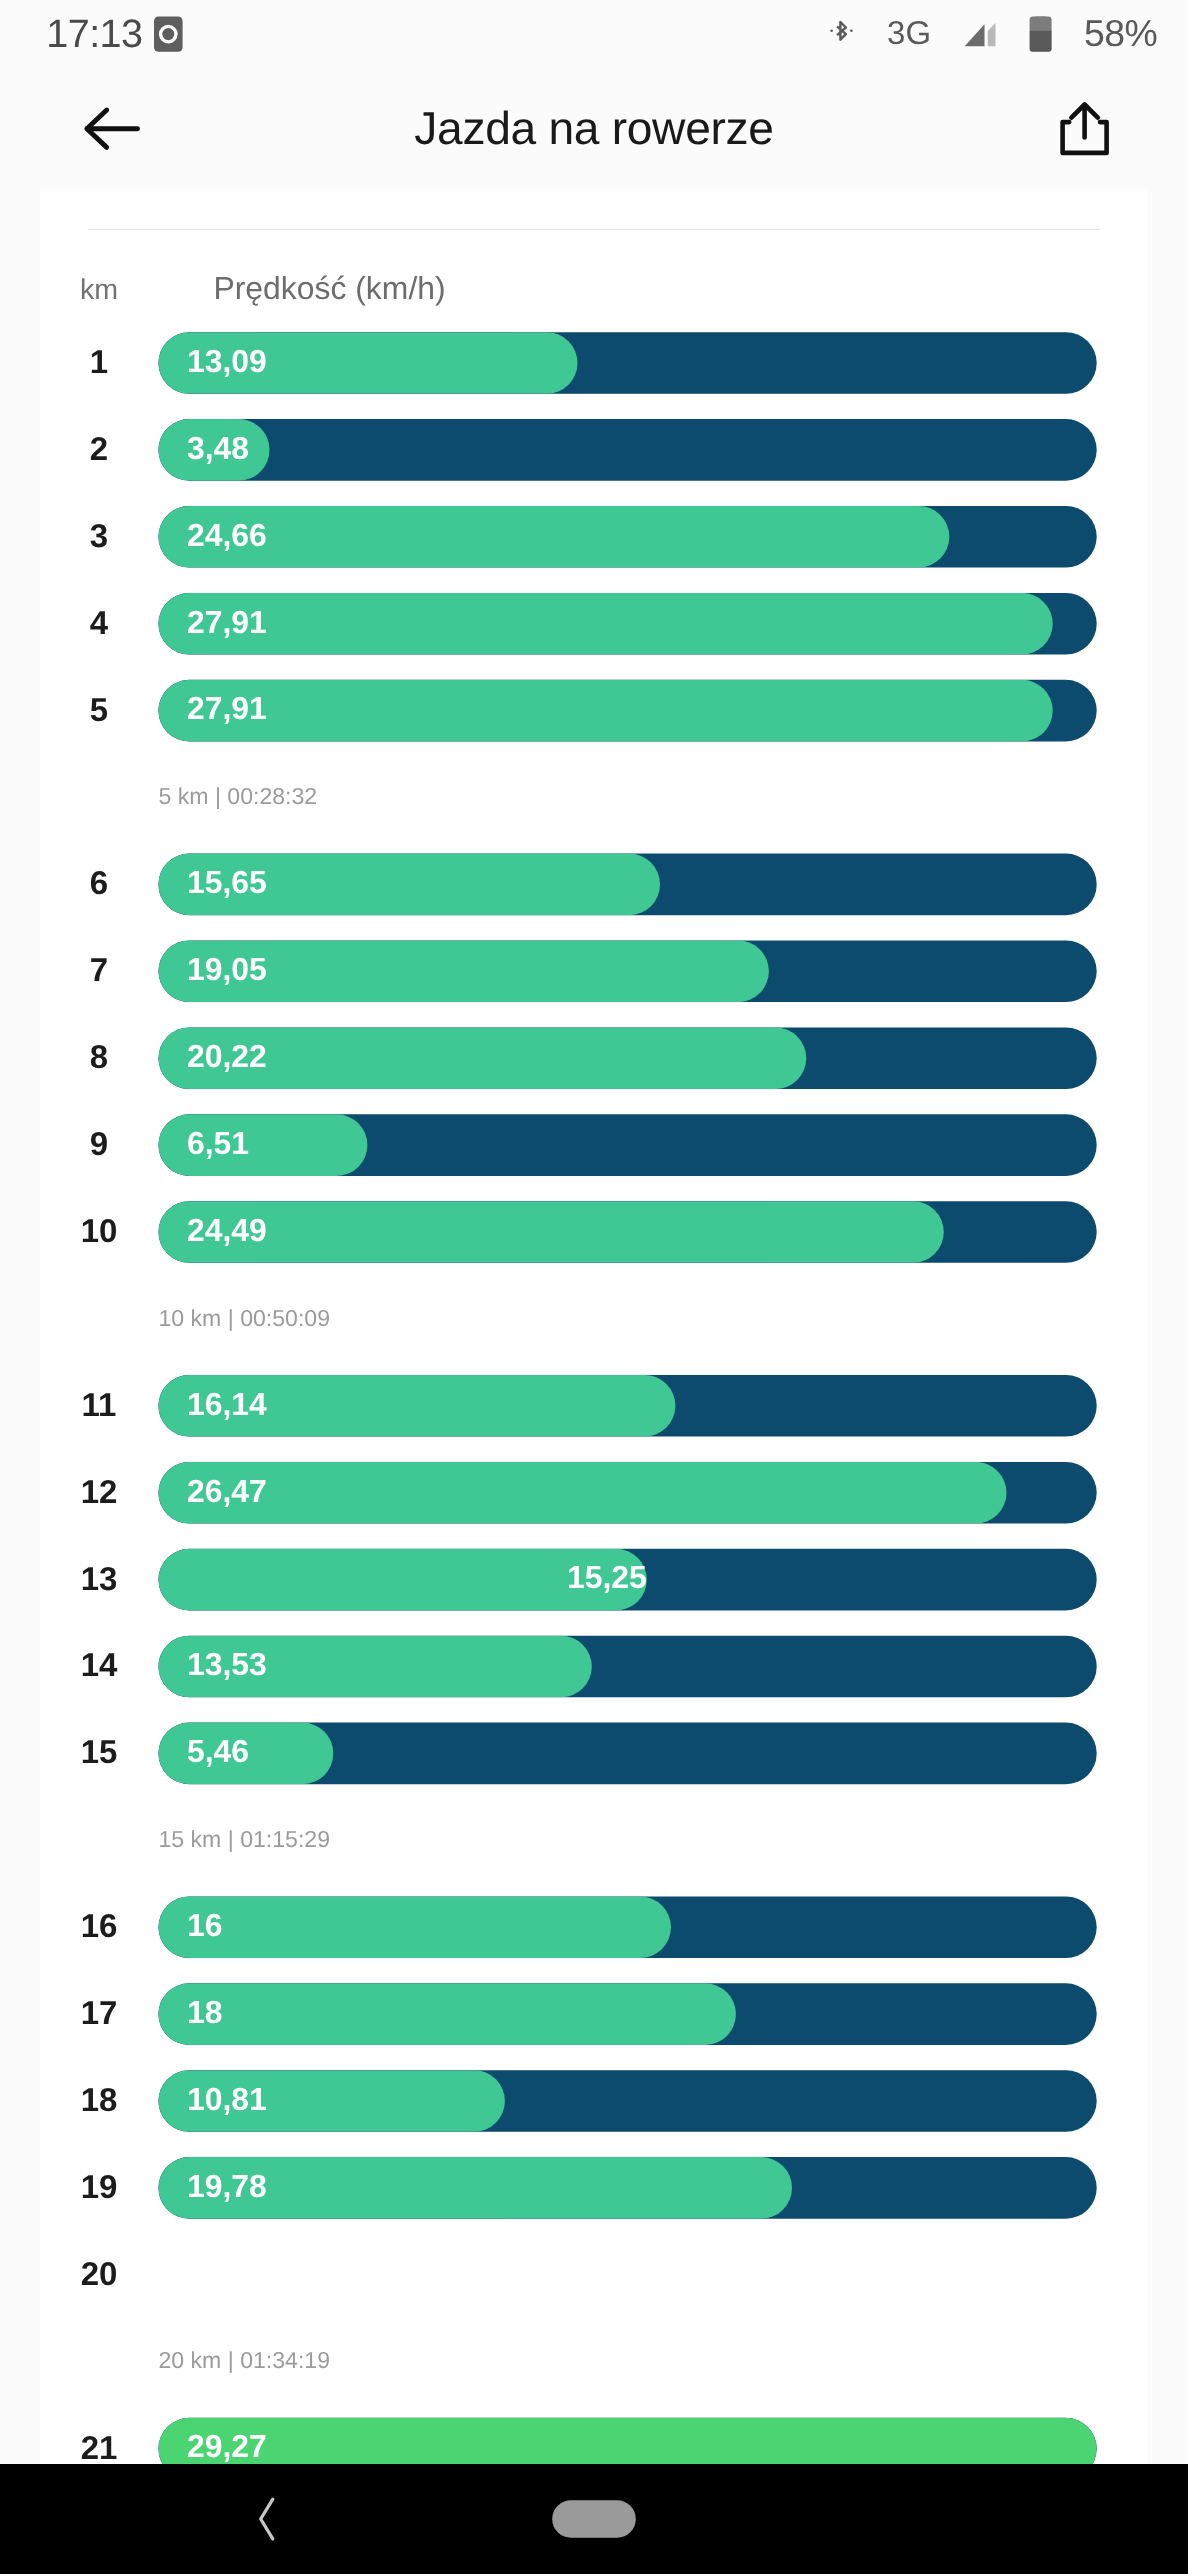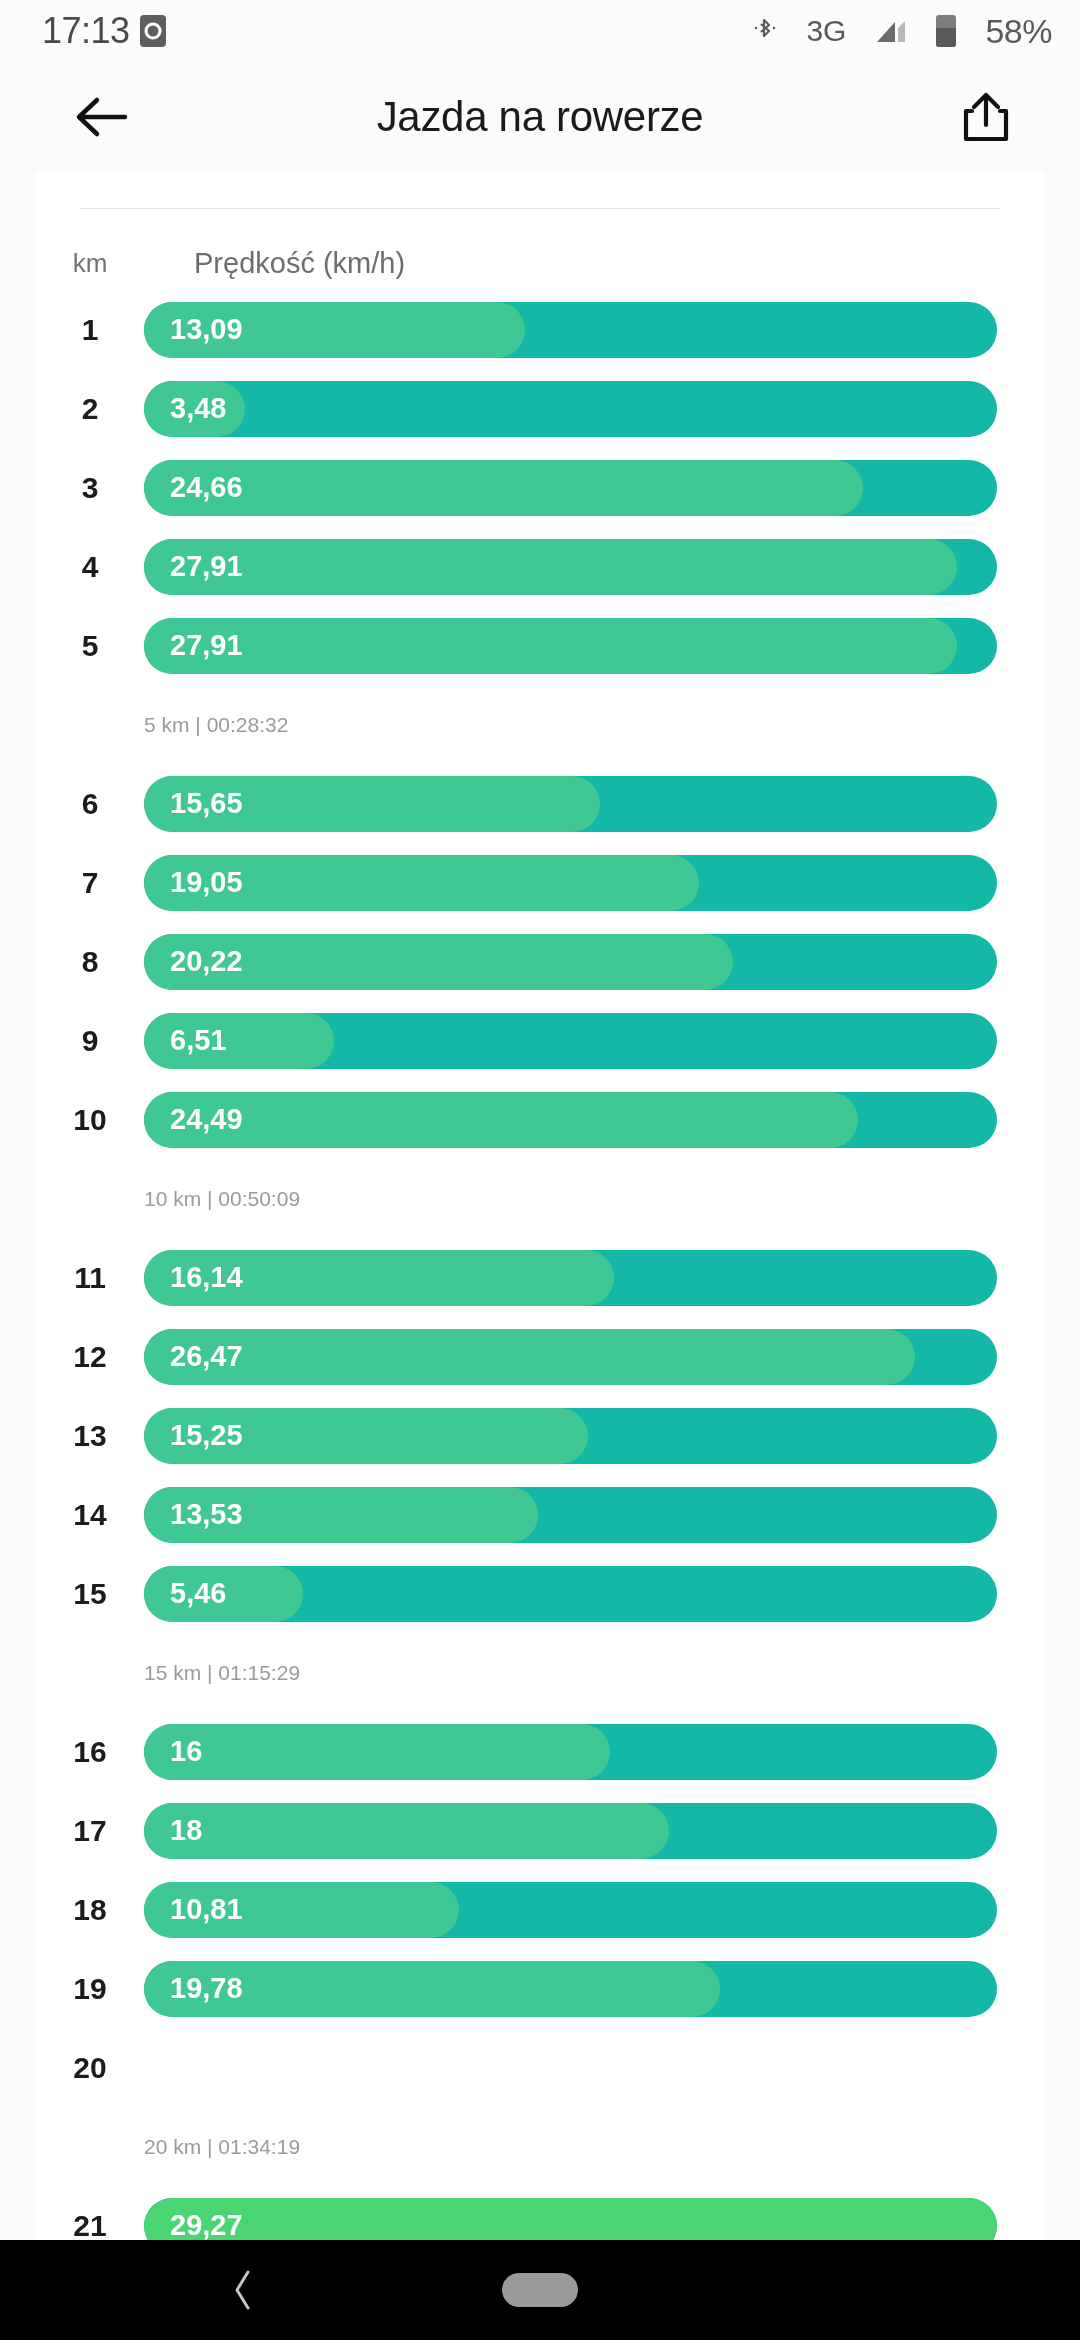--- a/index.html
+++ b/index.html
@@ -188,21 +188,21 @@
     text-align: center;
     font-size: 30px;
     font-weight: bold;
     color: #1c1c1c;
   }
   .bar-track {
     position: relative;
     height: 56px;
     width: 853px;
     border-radius: 28px;
-    background: #14b8a6;
+    background: #0c4a6e;
     overflow: hidden;
   }
   .bar-fill {
     position: absolute;
     left: 0; top: 0;
     height: 100%;
     border-radius: 28px;
     background: #3fc794;
     display: flex;
     align-items: center;
@@ -407,21 +407,21 @@
         <span class="row-label">12</span>
         <div class="bar-track">
           <div class="bar-fill" style="width: 771px;">
             <span class="bar-value">26,47</span>
           </div>
         </div>
       </div>
       <div class="row">
         <span class="row-label">13</span>
         <div class="bar-track">
-          <div class="bar-fill" style="width: 444px;">
+          <div class="bar-fill" style="width: 444px; justify-content: flex-end;">
             <span class="bar-value">15,25</span>
           </div>
         </div>
       </div>
       <div class="row">
         <span class="row-label">14</span>
         <div class="bar-track">
           <div class="bar-fill" style="width: 394px;">
             <span class="bar-value">13,53</span>
           </div>

